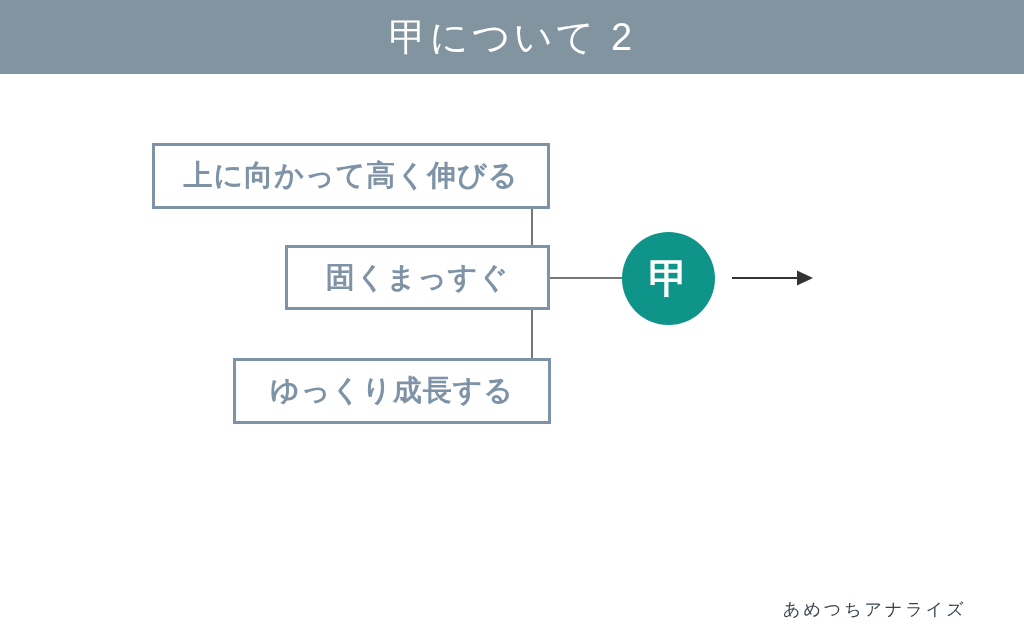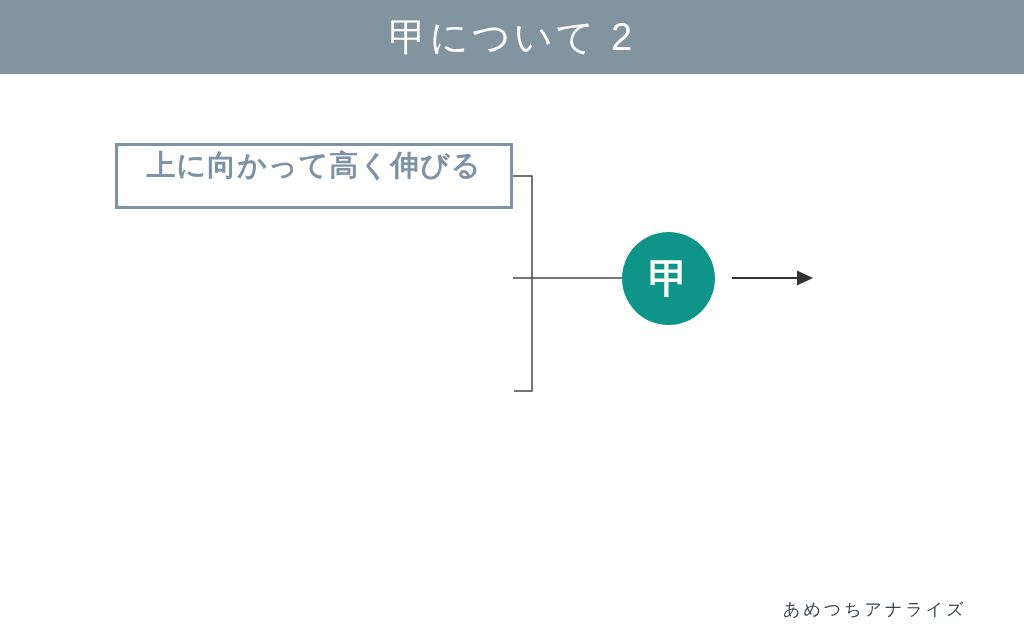--- a/index.html
+++ b/index.html
@@ -24,26 +24,27 @@
     color: #ffffff;
     font-size: 38px;
     font-weight: 300;
     letter-spacing: 3px;
   }
   .trait-box {
     position: absolute;
     box-sizing: border-box;
     border: 3px solid #7E93A6;
     background: #ffffff;
-    display: flex; justify-content: center;
+    display: flex; align-items: center; justify-content: center;
     color: #7E93A6;
     font-size: 29px;
     font-weight: bold;
     letter-spacing: 1px;
     z-index: 2;
+    margin-left: 37px;
   }
   #trait-0 { left: 115px; top: 143px; width: 398px; height: 66px; }
   #trait-1 { left: 248px; top: 245px; width: 265px; height: 65px; }
   #trait-2 { left: 196px; top: 358px; width: 318px; height: 66px; }
   .connector-svg {
     position: absolute; left: 0; top: 0;
     width: 1024px; height: 640px;
     pointer-events: none;
     z-index: 1;
   }
@@ -109,20 +110,26 @@
   <svg class="connector-svg" viewBox="0 0 1024 640">
     <path d="M513 176 H532 V391 H514" fill="none" stroke="#4A4A4A" stroke-width="1.5"></path>
     <line x1="513" y1="278" x2="624" y2="278" stroke="#4A4A4A" stroke-width="1.5"></line>
     <line x1="732" y1="278" x2="798" y2="278" stroke="#333333" stroke-width="2"></line>
     <polygon points="797,270.5 813,278 797,285.5" fill="#333333"></polygon>
   </svg>
 
   <div class="trait-box" id="trait-0">
     <span>上に向かって高く伸びる</span>
   </div>
+  <div class="trait-box" id="trait-1">
+    <span>固くまっすぐ</span>
+  </div>
+  <div class="trait-box" id="trait-2">
+    <span>ゆっくり成長する</span>
+  </div>
 
   <div class="subject-circle">
     <span>甲</span>
   </div>
 
 
 
   <div class="footer-credit">あめつちアナライズ</div>
 
 </div>

